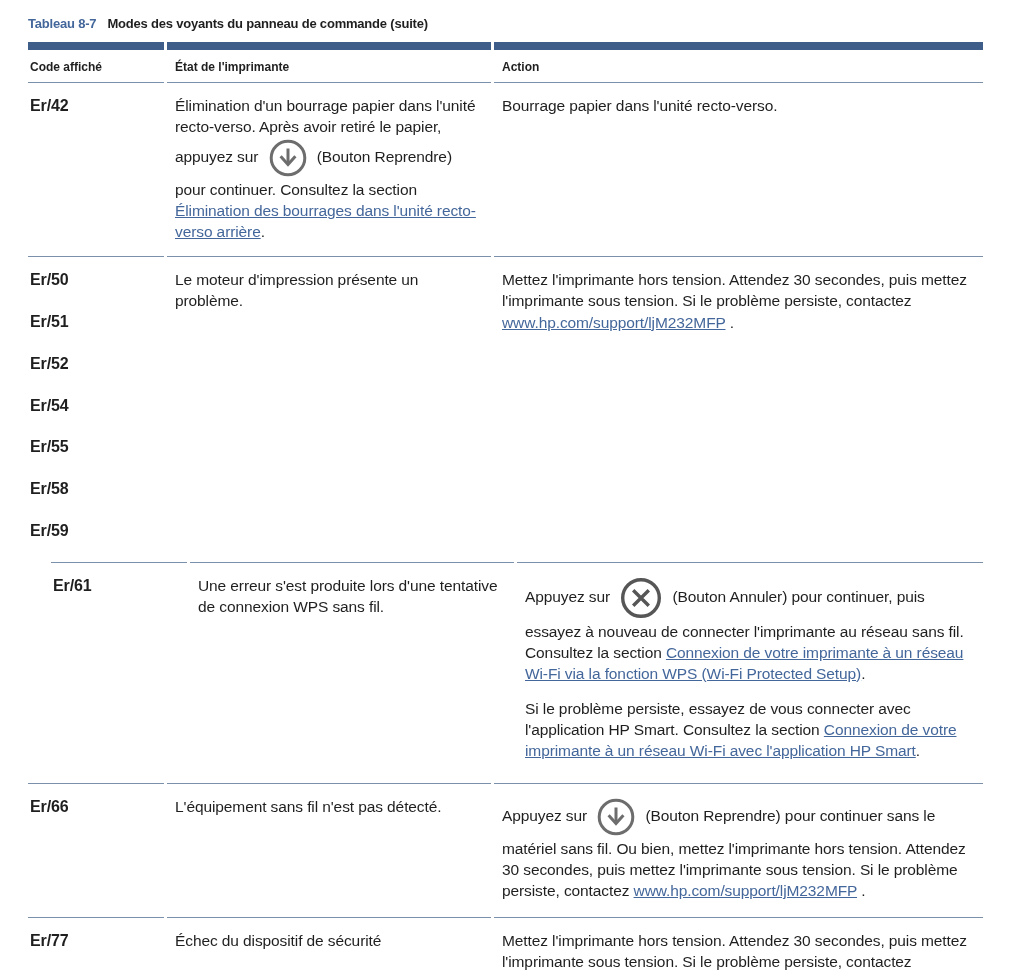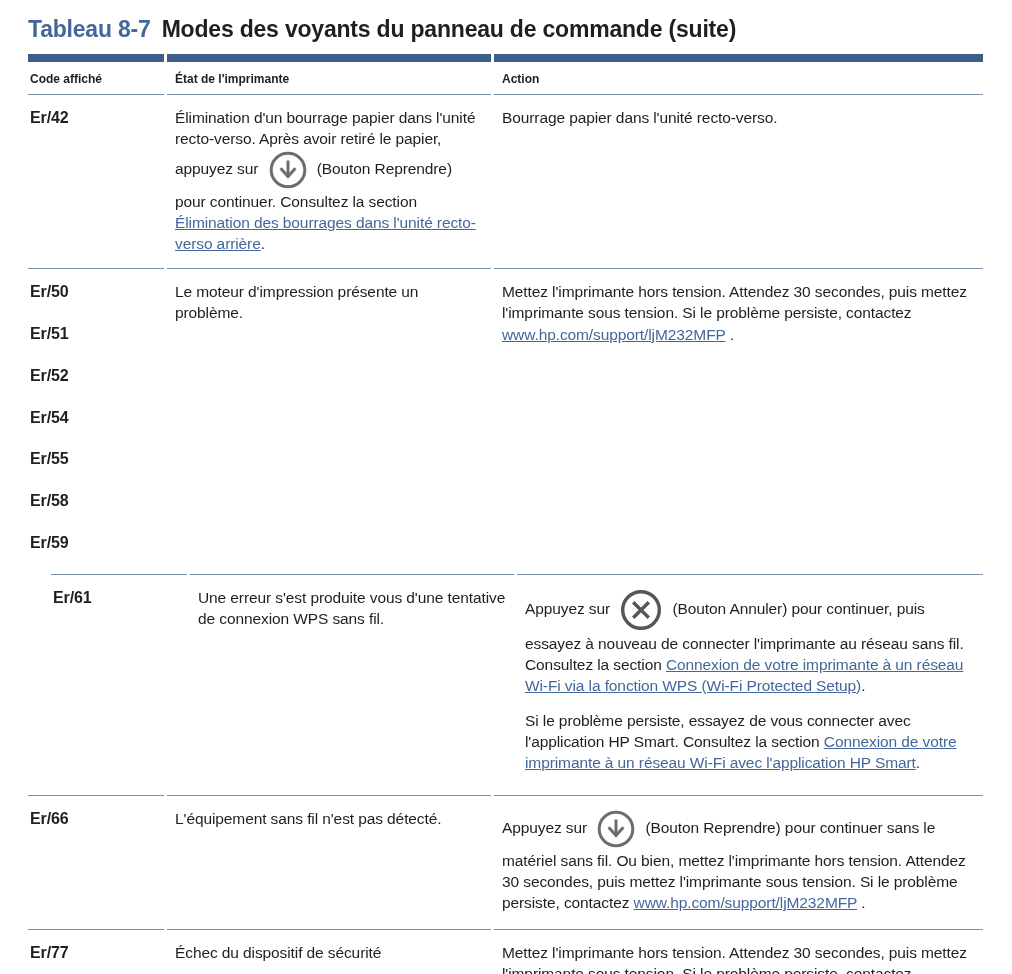--- a/index.html
+++ b/index.html
@@ -7,21 +7,21 @@
     --bar_blue:#3e5e89;
     --separator:#7b91ab;
     --link_blue:#44679b;
     --text_black:#1f1f1f;
     --icon_gray:#6d6d6d;
     --icon_dark:#565656;
   }
   *{box-sizing:border-box;}
   body{margin:0;background:#ffffff;font-family:"Liberation Sans",sans-serif;color:var(--text_black);}
   .page{width:1012px;height:974px;padding:14px 29px 0 28px;background:#fff;overflow:hidden;}
-  .table-title{font-size:23px;font-weight:bold;margin:2px 0 11px 0;letter-spacing:-0.2px;}
+  .table-title{font-size:13px;font-weight:bold;margin:2px 0 11px 0;letter-spacing:-0.2px;}
   .table-title .lbl{color:var(--title_blue);margin-right:11px;}
   .bar{display:grid;grid-template-columns:136px 324px 1fr;column-gap:3px;}
   .bar > div{height:8px;background:var(--bar_blue);}
   .grid{display:grid;grid-template-columns:136px 324px 1fr;column-gap:3px;}
   .hdr .cell{padding:10px 8px 8px 8px;font-weight:bold;font-size:12px;}
   .hdr .cell.c1{padding-left:2px;}
   .row .cell{border-top:1px solid var(--separator);padding:12px 8px 0 8px;font-size:15.5px;line-height:1.36;letter-spacing:-0.1px;}
   .row .cell.codes{padding-left:2px;font-weight:bold;font-size:16px;}
   .codes p{margin:0 0 20px 0;}
   .state p{margin:0;}
@@ -86,21 +86,21 @@
     <div class="cell action">
       <p><span>Mettez l'imprimante hors tension. Attendez 30 secondes, puis mettez l'imprimante sous tension. Si le problème persiste, contactez </span><a class="lnk">www.hp.com/support/ljM232MFP</a><span> .</span></p>
     </div>
   </div>
 
   <div class="grid row r3">
     <div class="cell codes">
       <p>Er/61</p>
     </div>
     <div class="cell state">
-      <p>Une erreur s'est produite vous d'une tentative de connexion WPS sans fil.</p>
+      <p>Une erreur s'est produite lors d'une tentative de connexion WPS sans fil.</p>
     </div>
     <div class="cell action">
       <p><span>Appuyez sur </span><span class="icon"><svg width="44" height="44" viewBox="0 0 44 44">
               <circle cx="22" cy="22" r="18.3" fill="none" stroke="#565656" stroke-width="3.4"></circle>
               <path d="M14.2 14.2 L29.8 29.8 M29.8 14.2 L14.2 29.8" stroke="#565656" stroke-width="3.4" fill="none"></path>
             </svg></span><span> (Bouton Annuler) pour continuer, puis essayez à nouveau de connecter l'imprimante au réseau sans fil. Consultez la section </span><a class="lnk">Connexion de votre imprimante à un réseau Wi-Fi via la fonction WPS (Wi-Fi Protected Setup)</a><span>.</span></p>
       <p><span>Si le problème persiste, essayez de vous connecter avec l'application HP Smart. Consultez la section </span><a class="lnk">Connexion de votre imprimante à un réseau Wi-Fi avec l'application HP Smart</a><span>.</span></p>
     </div>
   </div>
 

